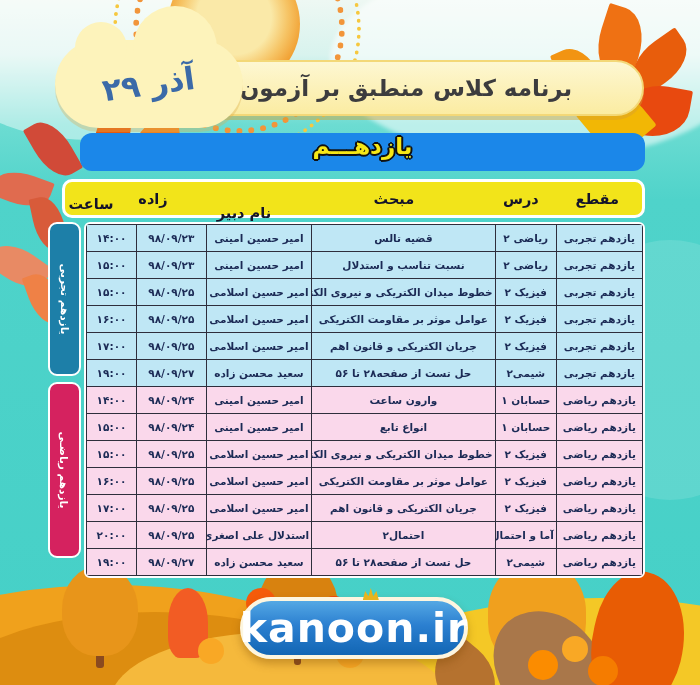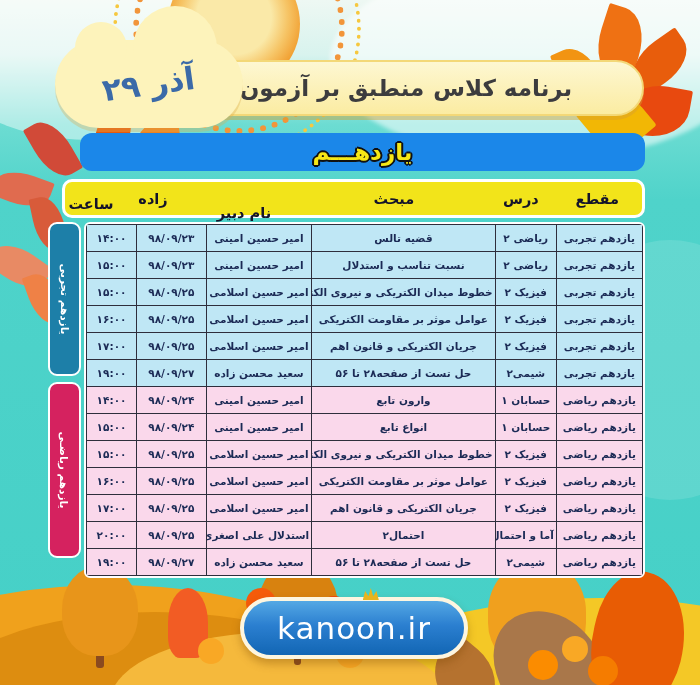--- a/index.html
+++ b/index.html
@@ -21,21 +21,21 @@
   .cloud::after{content:"";position:absolute;left:20px;top:-18px;width:52px;height:52px;border-radius:50%;background:#fdf3bb;}
   .cloud .date{position:relative;z-index:2;transform:rotate(-8deg);color:#3b6aa8;font-size:31px;font-weight:bold;}
   
   .title-pill{position:absolute;left:168px;top:60px;width:472px;height:52px;border-radius:30px;z-index:5;
               background:linear-gradient(180deg,#fdf7d2,#fbeca2);border:2px solid #f3d878;
               box-shadow:0 4px 0 rgba(216,160,48,.45);display:flex;direction:rtl;align-items:center;justify-content:center;gap:9px;}
   .t-dark{color:#3c3c3e;font-size:23px;font-weight:bold;}
   .t-teal{color:#18a08d;font-size:33px;font-weight:bold;line-height:1;}
   
   .banner{position:absolute;left:80px;top:133px;width:565px;height:38px;border-radius:12px;background:#1b87e9;
-          display:flex;align-items:center;justify-content:center;z-index:4;}
+          display:flex;align-items:flex-start;justify-content:center;z-index:4;}
   .banner span{color:#f7e816;font-size:23px;font-weight:bold;
     text-shadow:-2px 0 #111,2px 0 #111,0 -2px #111,0 2px #111,-1.4px -1.4px #111,1.4px -1.4px #111,-1.4px 1.4px #111,1.4px 1.4px #111;}
   
   .thead{position:absolute;left:62px;top:179px;width:583px;height:39px;background:#f2e41a;border:3px solid #fff;
          border-radius:10px;box-sizing:border-box;display:flex;direction:rtl;align-items:center;z-index:4;
          font-weight:bold;color:#14142a;font-size:14.5px;text-align:center;}
   .thead .h{display:block;}
   .c0{flex:0 0 15.5%;} .c1{flex:0 0 11%;} .c2{flex:0 0 33%;} .c3{flex:0 0 19%;margin-top:28px;} .c4{flex:0 0 12.5%;} .c5{flex:0 0 9%;margin-top:10px;}
   
   .tbody-wrap{position:absolute;left:84px;top:222px;width:561px;border:2.5px solid #fff;border-radius:6px;
@@ -49,21 +49,21 @@
   .tab span{transform:rotate(90deg);white-space:nowrap;color:#fff;font-size:10.5px;font-weight:bold;}
   
   .hill{position:absolute;border-radius:50%;}
   .tree-crown{position:absolute;}
   .trunk{position:absolute;background:#8a4a1f;border-radius:3px;}
   .dotball{position:absolute;border-radius:50%;}
   
   .logo{position:absolute;left:240px;top:597px;width:220px;height:54px;border-radius:999px;z-index:8;
         background:linear-gradient(180deg,#54a8e4 0%,#2b7fd0 45%,#1266b4 100%);border:4px solid #fdf6e0;
         box-shadow:0 5px 8px rgba(120,70,0,.35);display:flex;align-items:center;justify-content:center;}
-  .logo .txt{color:#fff;font-size:31px;font-weight:normal;letter-spacing:1px;}
+  .logo .txt{color:#fff;font-size:41px;font-weight:bold;letter-spacing:1px;}
   .crown{position:absolute;left:54%;top:-13px;width:16px;height:12px;background:#e8b41e;
          clip-path:polygon(0 100%,15% 25%,35% 68%,50% 0,65% 68%,85% 25%,100% 100%);}
 </style>
 </head>
 <body>
 
 <div class="stage">
 
   <div class="wc" style="left:330px;top:-40px;width:420px;height:200px;background:rgba(255,255,255,.55);filter:blur(2px);"></div>
   <div class="wc" style="left:-60px;top:-30px;width:300px;height:170px;background:rgba(255,255,255,.45);"></div>
@@ -164,21 +164,21 @@
             <td>یازدهم تجربی</td>
             <td>شیمی۲</td>
             <td>حل تست از صفحه۲۸ تا ۵۶</td>
             <td>سعید محسن زاده</td>
             <td>۹۸/۰۹/۲۷</td>
             <td>۱۹:۰۰</td>
           </tr>
           <tr style="background: rgb(250, 216, 235);">
             <td>یازدهم ریاضی</td>
             <td>حسابان ۱</td>
-            <td>وارون تابع</td>
+            <td>وارون ساعت</td>
             <td>امیر حسین امینی</td>
             <td>۹۸/۰۹/۲۴</td>
             <td>۱۴:۰۰</td>
           </tr>
           <tr style="background: rgb(250, 216, 235);">
             <td>یازدهم ریاضی</td>
             <td>حسابان ۱</td>
             <td>انواع تابع</td>
             <td>امیر حسین امینی</td>
             <td>۹۸/۰۹/۲۴</td>

